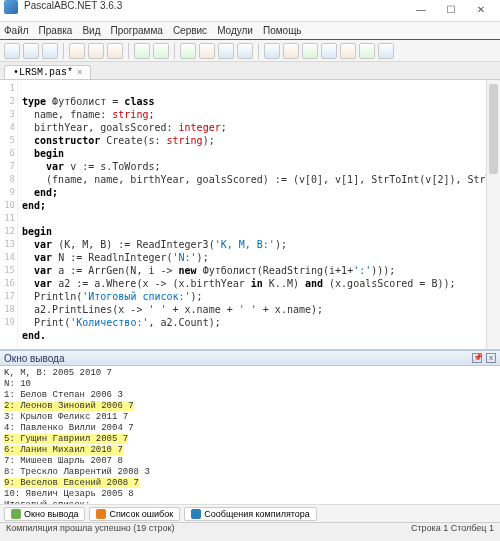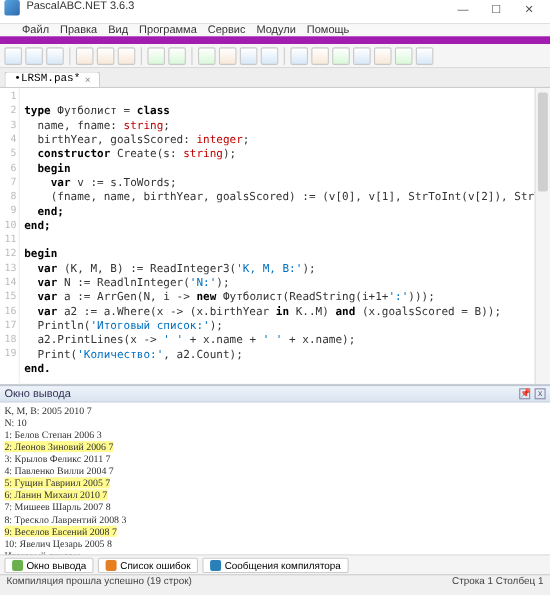--- a/index.html
+++ b/index.html
@@ -2,21 +2,21 @@
 <html><head>
 <meta charset="utf-8">
 <style>
   * { box-sizing: border-box; margin: 0; padding: 0; }
   html, body { width: 500px; height: 541px; font-family: "Segoe UI", Tahoma, sans-serif; font-size: 10px; background: #f0f0f0; overflow: hidden; }
   .titlebar { height: 22px; background: #fff; display: flex; align-items: flex-start; padding: 0 4px; border-bottom: 1px solid #ddd; }
   .titlebar .icon { width: 14px; height: 14px; background: linear-gradient(135deg,#5aa5e0,#2d6ab0); border-radius: 2px; margin-right: 6px; }
   .titlebar .title { flex: 1; font-size: 10px; color: #333; }
   .winbtns { display: flex; gap: 0; }
   .winbtn { width: 30px; height: 18px; display: flex; align-items: center; justify-content: center; font-size: 10px; color: #555; }
-  .menubar { height: 18px; background: #f8f8f8; display: flex; align-items: center; padding: 0 20px; gap: 10px; font-size: 10px; color: #333; border-bottom: 7px solid #a21caf; }
+  .menubar { height: 18px; background: #f8f8f8; display: flex; align-items: center; padding: 0 4px; gap: 10px; font-size: 10px; color: #333; border-bottom: 1px solid #a21caf; }
   .menubar span { cursor: default; }
   .toolbar { height: 22px; background: #f5f5f5; border-bottom: 1px solid #d8d8d8; display: flex; align-items: center; padding: 0 4px; gap: 3px; }
   .tbtn { width: 16px; height: 16px; background: #e4e4e4; border: 1px solid #c8c8c8; border-radius: 2px; }
   .tbtn.a{background:linear-gradient(#fff,#d8e8f8);}
   .tbtn.b{background:linear-gradient(#fff,#f8e8d8);}
   .tbtn.c{background:linear-gradient(#fff,#d8f8d8);}
   .tsep{width:1px;height:16px;background:#ccc;margin:0 2px;}
   .tabbar { height: 18px; background: #eee; display: flex; align-items: flex-end; padding: 0 4px; border-bottom: 1px solid #ccc; }
   .tab { background: #fff; border: 1px solid #ccc; border-bottom: none; padding: 1px 8px; font-size: 10px; border-radius: 3px 3px 0 0; display:flex; align-items:center; gap:4px;font-family:Liberation Mono, monospace;}
   .tab .x{color:#888;font-size:9px;}
@@ -24,21 +24,21 @@
   .gutter { width: 18px; background: #fff; border-right: 1px solid #eee; font-size: 9px; color: #bbb; text-align: right; padding: 2px 2px 0 0; line-height: 13px; font-family: Consolas, monospace; }
   .code { flex: 1; padding: 2px 4px; font-family: Consolas, monospace; font-size: 10px; line-height: 13px; white-space: pre; color: #333; overflow: hidden; }
   .kw{color:#000;font-weight:bold;}
   .typ{color:#c00000;}
   .str{color:#0070c0;}
   .scrollbar-v{position:absolute;right:0;top:0;bottom:0;width:14px;background:#f4f4f4;border-left:1px solid #ddd;}
   .scrollbar-v .thumb{position:absolute;left:2px;right:2px;top:4px;height:90px;background:#cfcfcf;border-radius:2px;}
   .panelhead { height: 16px; background: linear-gradient(#eef3f9,#d9e4f0); border-top: 1px solid #b8c8da; border-bottom: 1px solid #b8c8da; display: flex; align-items: center; padding: 0 4px; font-size: 10px; color: #335; justify-content: space-between; }
   .pinbox{display:flex;gap:4px;}
   .pin{width:10px;height:10px;border:1px solid #88a;font-size:8px;line-height:8px;text-align:center;color:#557;}
-  .output { height: 138px; background: #fff; padding: 2px 4px; font-family: Liberation Serif, serif; font-size: 9px; line-height: 11px; color: #333; overflow: hidden; }
+  .output { height: 138px; background: #fff; padding: 2px 4px; font-family: Liberation Mono, monospace; font-size: 9px; line-height: 11px; color: #333; overflow: hidden; }
   .hl{background:#fffb8f;}
   .bottabs { height: 18px; background: #f4f4f4; border-top: 1px solid #ddd; display: flex; align-items: center; padding: 0 4px; gap: 4px; font-size: 9px; }
   .btab{display:flex;align-items:center;gap:3px;padding:1px 6px;border:1px solid #ccc;background:#fff;border-radius:2px;}
   .btab .ico{width:10px;height:10px;border-radius:2px;}
   .ico.i1{background:#6ab04c;} .ico.i2{background:#e67e22;} .ico.i3{background:#2980b9;}
   .status{height:17px;background:#f0f0f0;border-top:1px solid #ccc;display:flex;align-items:flex-start;justify-content:space-between;padding:0 6px;font-size:9px;color:#444;}
 </style>
 </head>
 <body>
 

